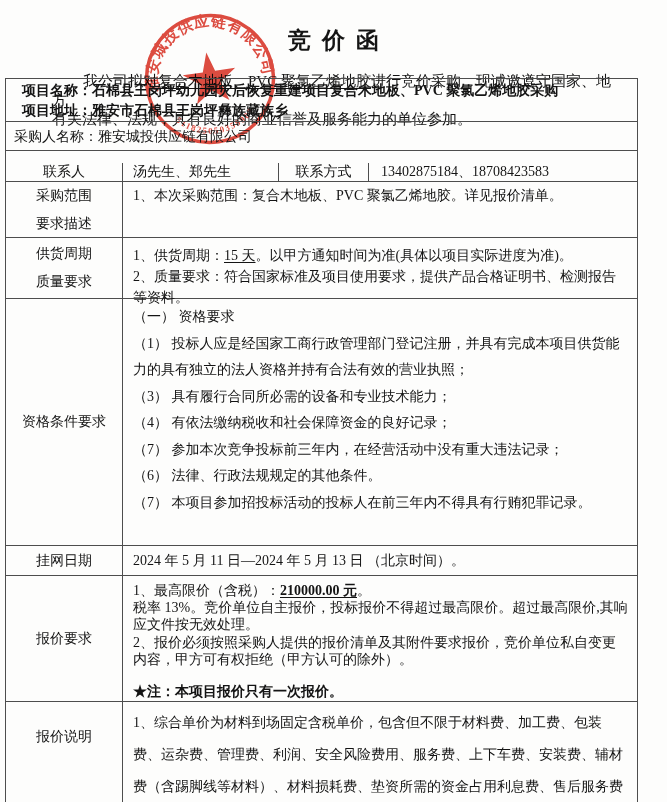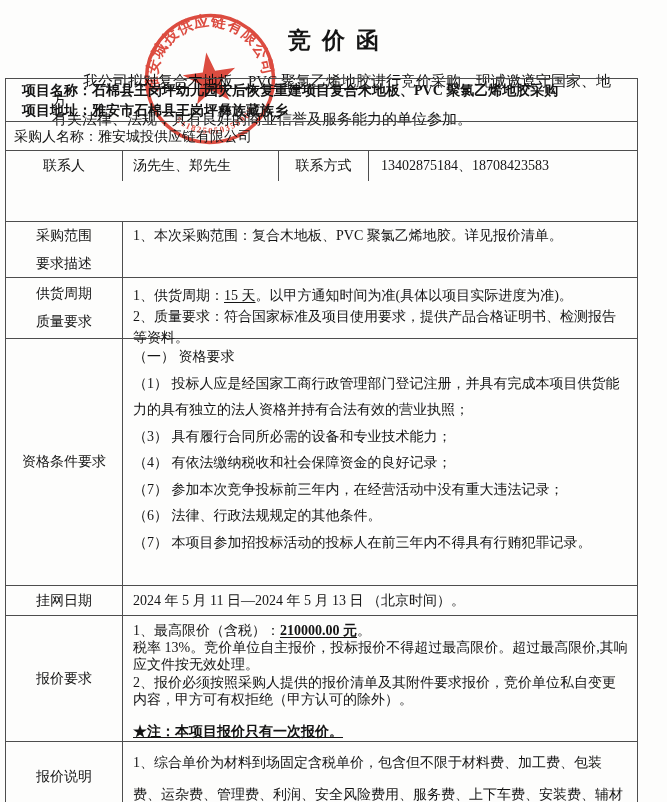--- a/index.html
+++ b/index.html
@@ -17,44 +17,44 @@
   .intro-line.indent{ text-indent:31px; }
   .u{ text-decoration:underline; text-underline-offset:2px; }
   .tbl{
     position:absolute; left:5px; top:78px; width:633px;
     border:1.5px solid #4d4d4d; font-size:14px; box-sizing:border-box;
   }
   .row{ border-top:1px solid #4d4d4d; box-sizing:border-box; }
   .row:first-child{ border-top:none;margin-left:8px; }
   .row-proj{ height:42px; padding:2px 6px 0 8px; line-height:20px; font-weight:bold; }
   .row-purch{ height:29px; line-height:29px; padding-left:8px; }
-  .row-contact{ height:31px; display:flex; }
+  .row-contact{ height:31px; display:flex;align-items:flex-end; }
   .row-contact .cell{ border-right:1px solid #4d4d4d; display:flex; align-items:center; box-sizing:border-box; }
   .cell.c-label{ width:117px; justify-content:center; }
   .cell.c-names{ width:156px; padding-left:10px; }
   .cell.c-method{ width:90px; justify-content:center; }
   .cell.c-phones{ flex:1; padding-left:12px; border-right:none !important; }
   .lr{ display:flex; }
   .lbl{
     width:117px; flex:0 0 117px; border-right:1px solid #4d4d4d;
     display:flex; flex-direction:column; align-items:center; justify-content:center;
     text-align:center; box-sizing:border-box; gap:10px;
   }
   .cnt{ flex:1; padding:4px 8px 4px 10px; box-sizing:border-box; }
-  .row-scope{ height:56px;margin-top:40px; }
+  .row-scope{ height:56px; }
   .row-scope .cnt{ padding-top:5px; }
   .row-supply{ height:61px; }
   .row-supply .cnt{ padding-top:7px; line-height:21px; }
   .row-qual{ height:247px; }
   .row-qual .cnt{ padding-top:5px; line-height:26.5px; }
   .row-date{ height:30px; }
   .row-date .cnt{ display:flex; align-items:center; padding-top:0; padding-bottom:0; }
   .row-quote{ height:126px; }
   .row-quote .cnt{ padding-top:6px; line-height:17.2px; }
-  .quote-note{ margin-top:15px; font-weight:bold;text-decoration:underline; }
+  .quote-note{ margin-top:15px; font-weight:bold; }
   .row-desc{ height:120px; }
   .row-desc .lbl{ justify-content:flex-start; padding-top:26px; }
   .row-desc .cnt{ padding-top:5px; line-height:32px; }
   .bold{ font-weight:bold; }
   .stamp{
     position:absolute; left:143px; top:12px; width:134px; height:134px;
     transform:rotate(-8deg); opacity:.84; mix-blend-mode:multiply;
     pointer-events:none;
   }
 </style>

